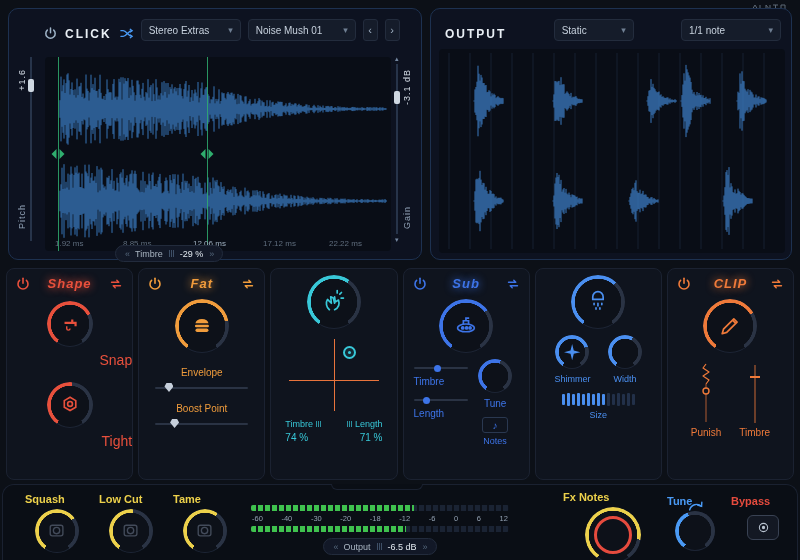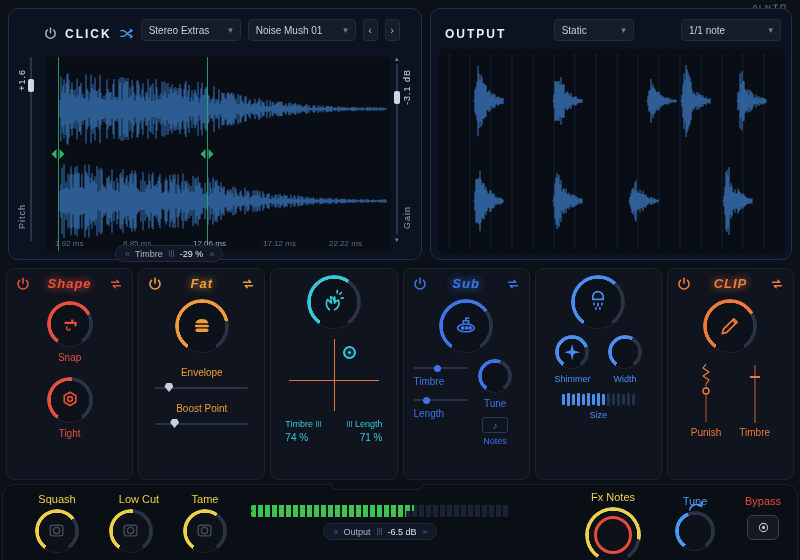--- a/index.html
+++ b/index.html
@@ -70,21 +70,21 @@
 
   .knob{position:relative;border-radius:50%;background:#0d1119;box-shadow:inset 0 0 0 1px #1d2535}
   .ring{position:absolute;inset:0;border-radius:50%;
         background:conic-gradient(from 215deg,var(--c) var(--a,55%),#2a3344 var(--a,55%) 80.5%,transparent 80.5%);
         -webkit-mask:radial-gradient(closest-side,transparent calc(100% - 4px),#000 calc(100% - 3.5px));
                 mask:radial-gradient(closest-side,transparent calc(100% - 4px),#000 calc(100% - 3.5px))}
   .micon{position:absolute;inset:0;display:flex;align-items:center;justify-content:center;color:var(--c)}
   .micon svg{width:48%;height:48%}
   .bigknob{width:54px;height:54px;margin:6px auto 0}
   .mk{width:46px;height:46px;margin:8px auto 0}
-  .mlabel{font-size:10px;text-align:center;color:var(--c);margin-top:5px}
+  .mlabel{font-size:14px;text-align:right;color:var(--c);margin-top:5px}
 
   .fslider{margin:14px 16px 0}
   .fslider .lab{font-size:10px;color:var(--c);text-align:center;margin-bottom:9px}
   .ftrack{position:relative;height:2px;background:#2a3344;border-radius:1px}
   .fthumb{position:absolute;top:-4px;width:9px;height:9px;background:#c6cfdb;
           clip-path:polygon(50% 100%,0 38%,22% 0,78% 0,100% 38%)}
 
   .xy{position:relative;height:80px;margin:6px 16px 2px}
   .xy .vl{position:absolute;left:50%;top:4px;bottom:4px;width:1px;background:var(--crosshair,#e8743c)}
   .xy .hl{position:absolute;top:56%;left:2px;right:2px;height:1px;background:var(--crosshair,#e8743c)}
@@ -126,21 +126,21 @@
   .vslide{display:flex;flex-direction:column;align-items:center;color:var(--c);cursor:pointer}
   .vslide svg{color:var(--c)}
   .cliplabs{display:flex;justify-content:space-around;padding:2px 14px 0}
   .cliplab{font-size:10px;color:var(--c)}
 
   
   #bottombar{position:absolute;left:2px;right:2px;top:484px;height:76px;background:#0a0e15;
              border:1px solid #1a2130;border-bottom:none;border-radius:12px 12px 0 0}
   .notch{position:absolute;left:328px;top:-1px;width:92px;height:6px;background:#0a0e15;
          border:1px solid #1a2130;border-top:none;border-radius:0 0 7px 7px}
-  .blab{position:absolute;font-weight:normal;font-size:11px;text-align:center;color:var(--yellow,#edd14b)}
+  .blab{position:absolute;font-weight:bold;font-size:11px;text-align:left;color:var(--yellow,#edd14b)}
   .blab.blue{color:var(--lightblue,#4a9af5)}
   .blab.red{color:var(--red,#e64b3e)}
   .bknob{--c:var(--yellow,#edd14b);position:absolute;width:44px;height:44px}
   .bknob .micon{color:#434b5a}
   #meter{position:absolute;left:248px;top:20px;width:258px}
   .mbar{height:6px;border-radius:2px;position:relative;overflow:hidden;
         background:repeating-linear-gradient(90deg,#1a2333 0 5px,#0c1019 5px 7px)}
   .mfill{position:absolute;left:0;top:0;bottom:0;
          background:repeating-linear-gradient(90deg,var(--green,#3fc24e) 0 5px,#0c1019 5px 7px)}
   .mscale{display:flex;justify-content:space-between;font-size:7.5px;color:#93a1b2;margin:3px 1px}
@@ -552,21 +552,21 @@
   <div class="knob bknob" style="--a:55%;left:32px;top:24px">
     <span class="ring"></span>
     <span class="micon">
         <svg viewBox="0 0 20 20" fill="none" stroke="currentColor" stroke-width="1.3">
           <rect x="4" y="5" width="12" height="10" rx="2"></rect>
           <circle cx="10" cy="10" r="3"></circle>
         </svg>
       </span>
   </div>
 
-  <div class="blab" style="left:104px;top:8px;width:64px">Low Cut</div>
+  <div class="blab" style="left:96px;top:8px;width:64px">Low Cut</div>
   <div class="knob bknob" style="--a:42%;left:106px;top:24px">
     <span class="ring"></span>
     <span class="micon">
         <svg viewBox="0 0 20 20" fill="none" stroke="currentColor" stroke-width="1.3">
           <rect x="4" y="5" width="12" height="10" rx="2"></rect>
           <circle cx="10" cy="10" r="3"></circle>
         </svg>
       </span>
   </div>
 
@@ -578,20 +578,32 @@
           <rect x="4" y="5" width="12" height="10" rx="2"></rect>
           <circle cx="10" cy="10" r="3"></circle>
         </svg>
       </span>
   </div>
 
   <div id="meter">
     <div class="mbar">
         <div class="mfill" style="width:63%"></div>
       </div>
+    <div class="mscale">
+      <span>-60</span>
+      <span>-40</span>
+      <span>-30</span>
+      <span>-20</span>
+      <span>-18</span>
+      <span>-12</span>
+      <span>-6</span>
+      <span>0</span>
+      <span>6</span>
+      <span>12</span>
+    </div>
     <div class="mbar">
         <div class="mfill" style="width:60%"></div>
       </div>
     <div class="pill" id="output-pill">
       <span class="chv">«</span>
       <span class="plab">Output</span>
       <span class="bars">
           <i></i>
           <i></i>
           <i></i>

